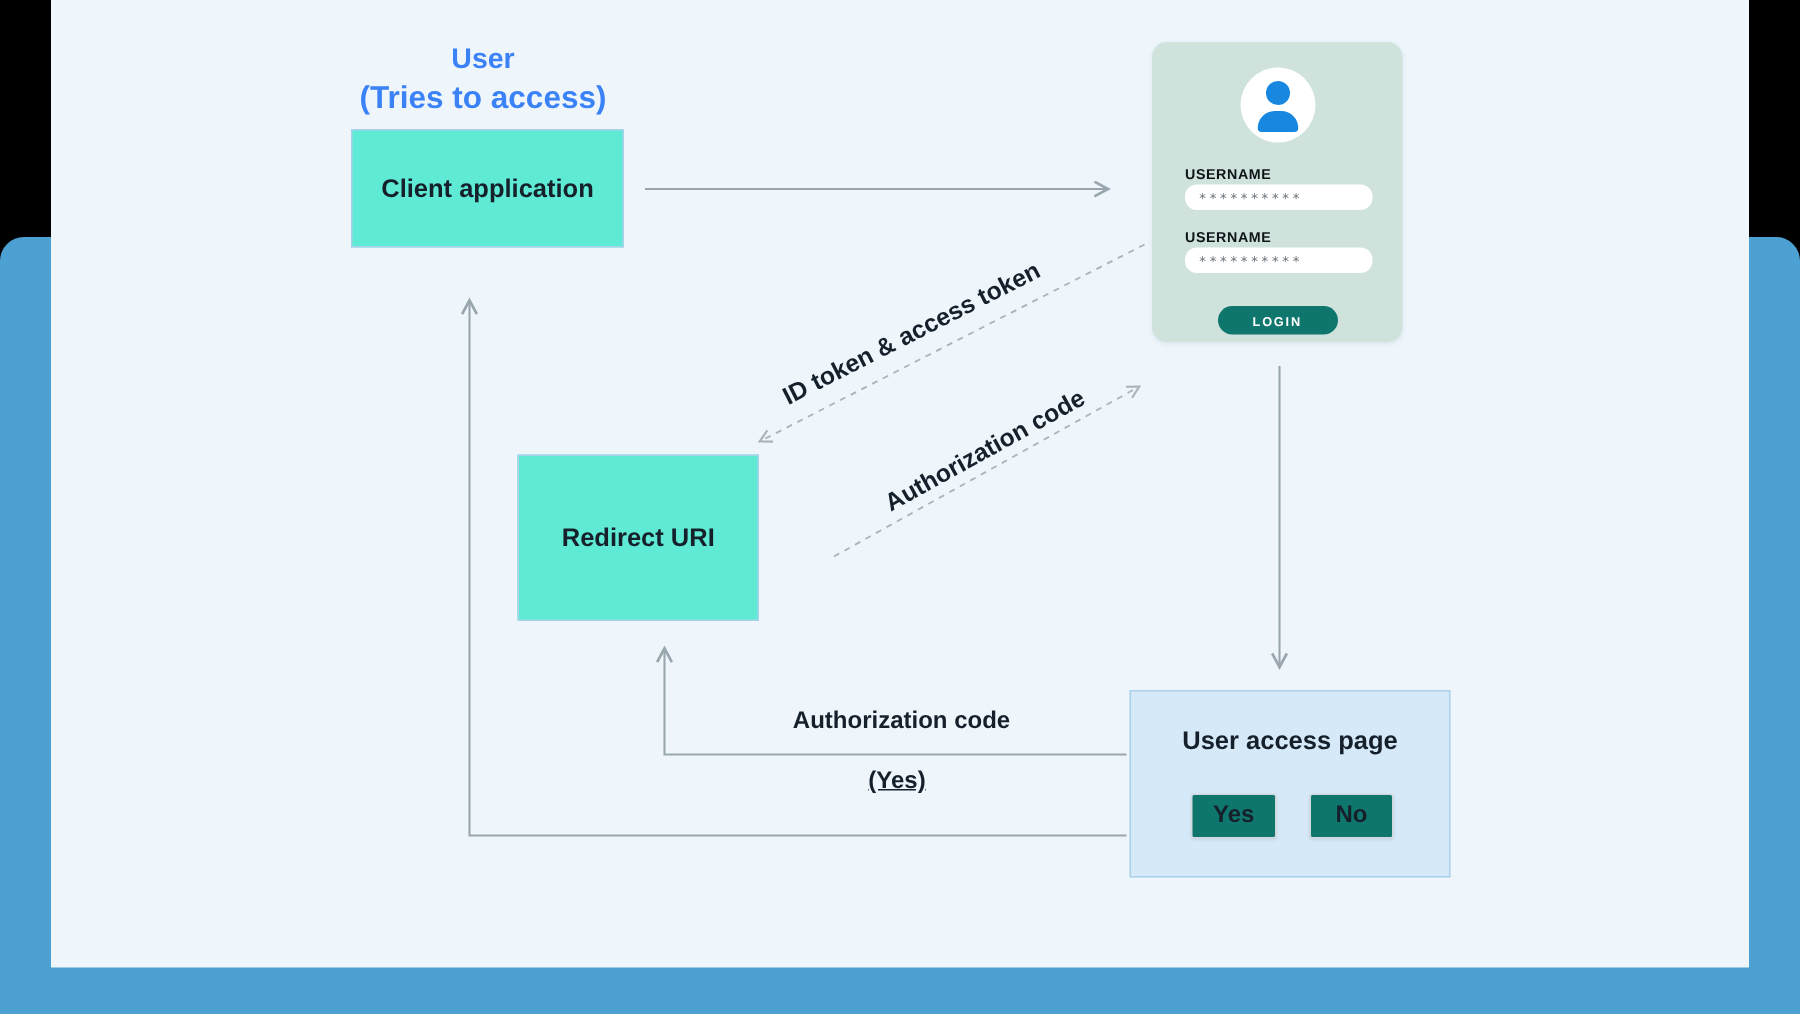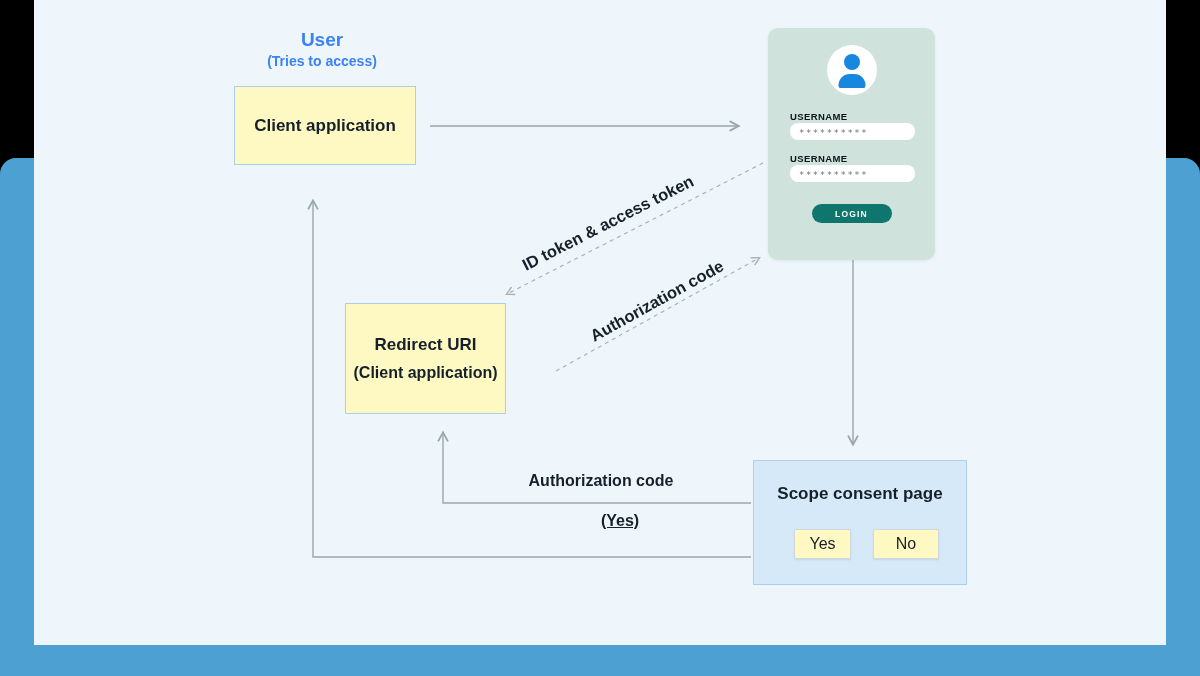--- a/index.html
+++ b/index.html
@@ -20,57 +20,57 @@
     background: #eef6fc;
   }
   .diagram { position: absolute; inset: 0; }
   svg.arrows { position: absolute; inset: 0; width: 1200px; height: 676px; }
 
   .heading {
     position: absolute; left: 227px; top: 28px; width: 190px;
     text-align: center; font-weight: 700; color: #3b82f6;
   }
   .heading .l1 { font-size: 19px; line-height: 1.25; }
-  .heading .l2 { font-size: 14px; line-height: 1.35; }
+  .heading .l2 { font-size: 21px; line-height: 1.35; }
 
   .node {
-    position: absolute; background: #fef9c3; border: 1px solid #abd0ea;
+    position: absolute; background: #5eead4; border: 1px solid #abd0ea;
     display: flex; flex-direction: column; align-items: center; justify-content: center;
     font-weight: 600; font-size: 17px; color: #15202b; text-align: center;
   }
   .client-box  { left: 234px; top: 86px;  width: 182px; height: 79px; }
   .redirect-box{ left: 345px; top: 303px; width: 161px; height: 111px; line-height: 1.75; }
   .redirect-box .sub { font-size: 16px; }
 
   .consent-box { left: 753px; top: 460px; width: 214px; height: 125px;
                  background: #d6e9f8; justify-content: flex-start; }
   .consent-box .title { margin-top: 23px; font-size: 17px; }
   .consent-btn {
-    position: absolute; top: 68px; height: 30px; background: #fef9c3;
-    border: 1px solid #d3d8dc; border-radius: 2px; font-weight: 400; font-size: 16px;
+    position: absolute; top: 68px; height: 30px; background: #0f766e;
+    border: 1px solid #d3d8dc; border-radius: 2px; font-weight: 700; font-size: 16px;
     color: #15202b; display: flex; align-items: center; justify-content: center;
     box-shadow: 0 1px 2px rgba(40,60,80,0.10); cursor: default;
   }
   .btn-yes { left: 40px;  width: 57px; }
-  .btn-no  { left: 119px; width: 66px; }
+  .btn-no  { left: 119px; width: 56px; }
 
   .flow-label {
     position: absolute; font-weight: 600; font-size: 16px; color: #15202b;
     white-space: nowrap;
   }
   .lbl-request { left: 426px; top: 93px; width: 322px; text-align: center; font-size: 15.5px; }
   .lbl-idtoken  { left: 608px; top: 223px; transform: translate(-50%,-50%) rotate(-27deg); font-size: 16.5px; }
   .lbl-authdiag { left: 657px; top: 301px; transform: translate(-50%,-50%) rotate(-29deg); font-size: 16.5px; }
   .lbl-authret  { left: 601px; top: 481px; transform: translate(-50%,-50%); }
-  .lbl-yes      { left: 620px; top: 521px; transform: translate(-50%,-50%); text-decoration: underline; }
+  .lbl-yes      { left: 598px; top: 521px; transform: translate(-50%,-50%); text-decoration: underline; }
   .lbl-no       { left: 521px; top: 592px; transform: translate(-50%,-50%); }
 
   
   .login-card {
-    position: absolute; left: 768px; top: 28px; width: 167px; height: 232px;
+    position: absolute; left: 768px; top: 28px; width: 167px; height: 200px;
     background: #cfe3dc; border-radius: 10px;
     box-shadow: 0 1px 3px rgba(50,80,90,0.10);
   }
   .avatar {
     position: absolute; left: 50%; transform: translateX(-50%); top: 17px;
     width: 50px; height: 50px; background: #fff; border-radius: 50%; overflow: hidden;
   }
   .avatar-head {
     position: absolute; left: 50%; transform: translateX(-50%); top: 9px;
     width: 16px; height: 16px; border-radius: 50%; background: #1787e0;
@@ -153,22 +153,21 @@
     </div>
     <div class="field-label lbl-username">USERNAME</div>
     <input class="field-input inp-username" type="text" readonly="" value="**********" style="">
     <div class="field-label lbl-password">USERNAME</div>
     <input class="field-input inp-password" type="text" readonly="" value="**********" style="">
     <button class="login-btn">LOGIN</button>
   </div>
 
   <div class="node redirect-box">
     <span>Redirect URI</span>
-    <span class="sub">(Client application)</span>
   </div>
 
   <div class="node consent-box">
-    <div class="title">Scope consent page</div>
+    <div class="title">User access page</div>
     <div class="consent-btn btn-yes">Yes</div>
     <div class="consent-btn btn-no">No</div>
   </div>
 
 </div>
 
 </body></html>

